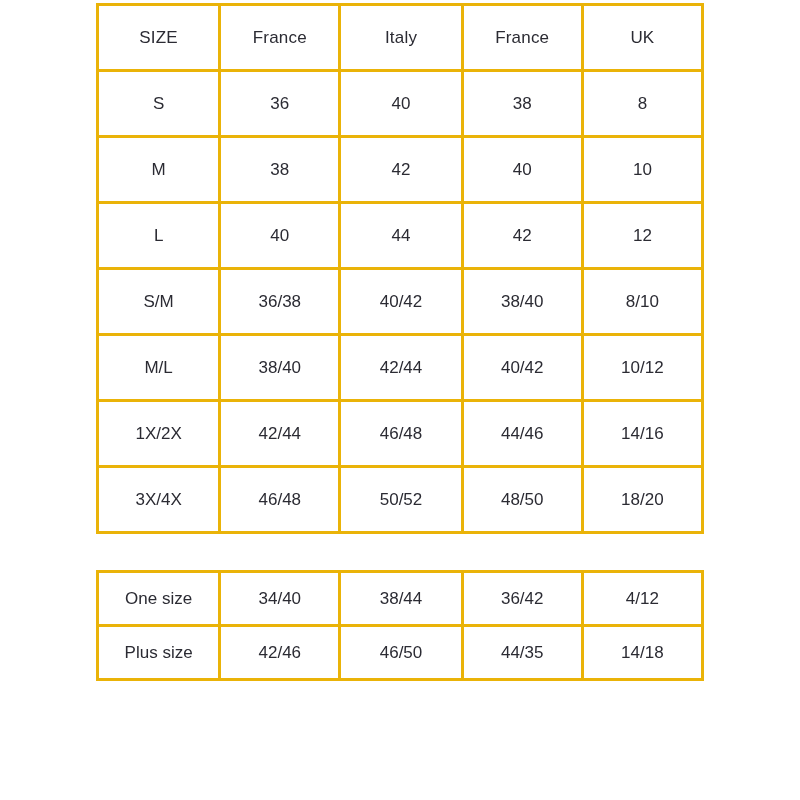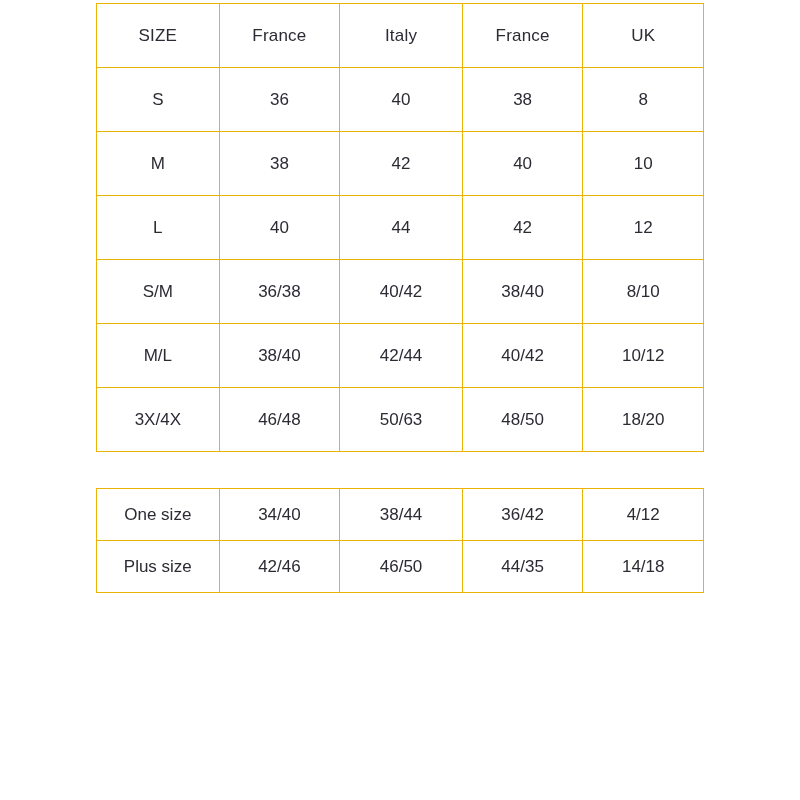--- a/index.html
+++ b/index.html
@@ -21,21 +21,21 @@
     box-sizing: border-box;
     padding: 0 96px 0 96px;
   }
   table.size-table {
     border-collapse: collapse;
     width: 608px;
     table-layout: fixed;
   }
   table.size-table td,
   table.size-table th {
-    border: 1px solid #eab308;
+    border: 3px solid #eab308;
     text-align: center;
     vertical-align: middle;
     font-size: 17px;
     font-weight: 400;
     color: #2b2b33;
     padding: 0;
   }
   table.main-table td,
   table.main-table th {
     height: 63px;
@@ -119,23 +119,30 @@
         <td>8/10</td>
       </tr>
       <tr>
         <td class="row-label">M/L</td>
         <td>38/40</td>
         <td>42/44</td>
         <td>40/42</td>
         <td>10/12</td>
       </tr>
       <tr>
+        <td class="row-label">1X/2X</td>
+        <td>42/44</td>
+        <td>46/48</td>
+        <td>44/46</td>
+        <td>14/16</td>
+      </tr>
+      <tr>
         <td class="row-label">3X/4X</td>
         <td>46/48</td>
-        <td>50/63</td>
+        <td>50/52</td>
         <td>48/50</td>
         <td>18/20</td>
       </tr>
     </tbody>
   </table>
 
   <div class="spacer"></div>
 
   <table class="size-table secondary-table">
     <colgroup>

